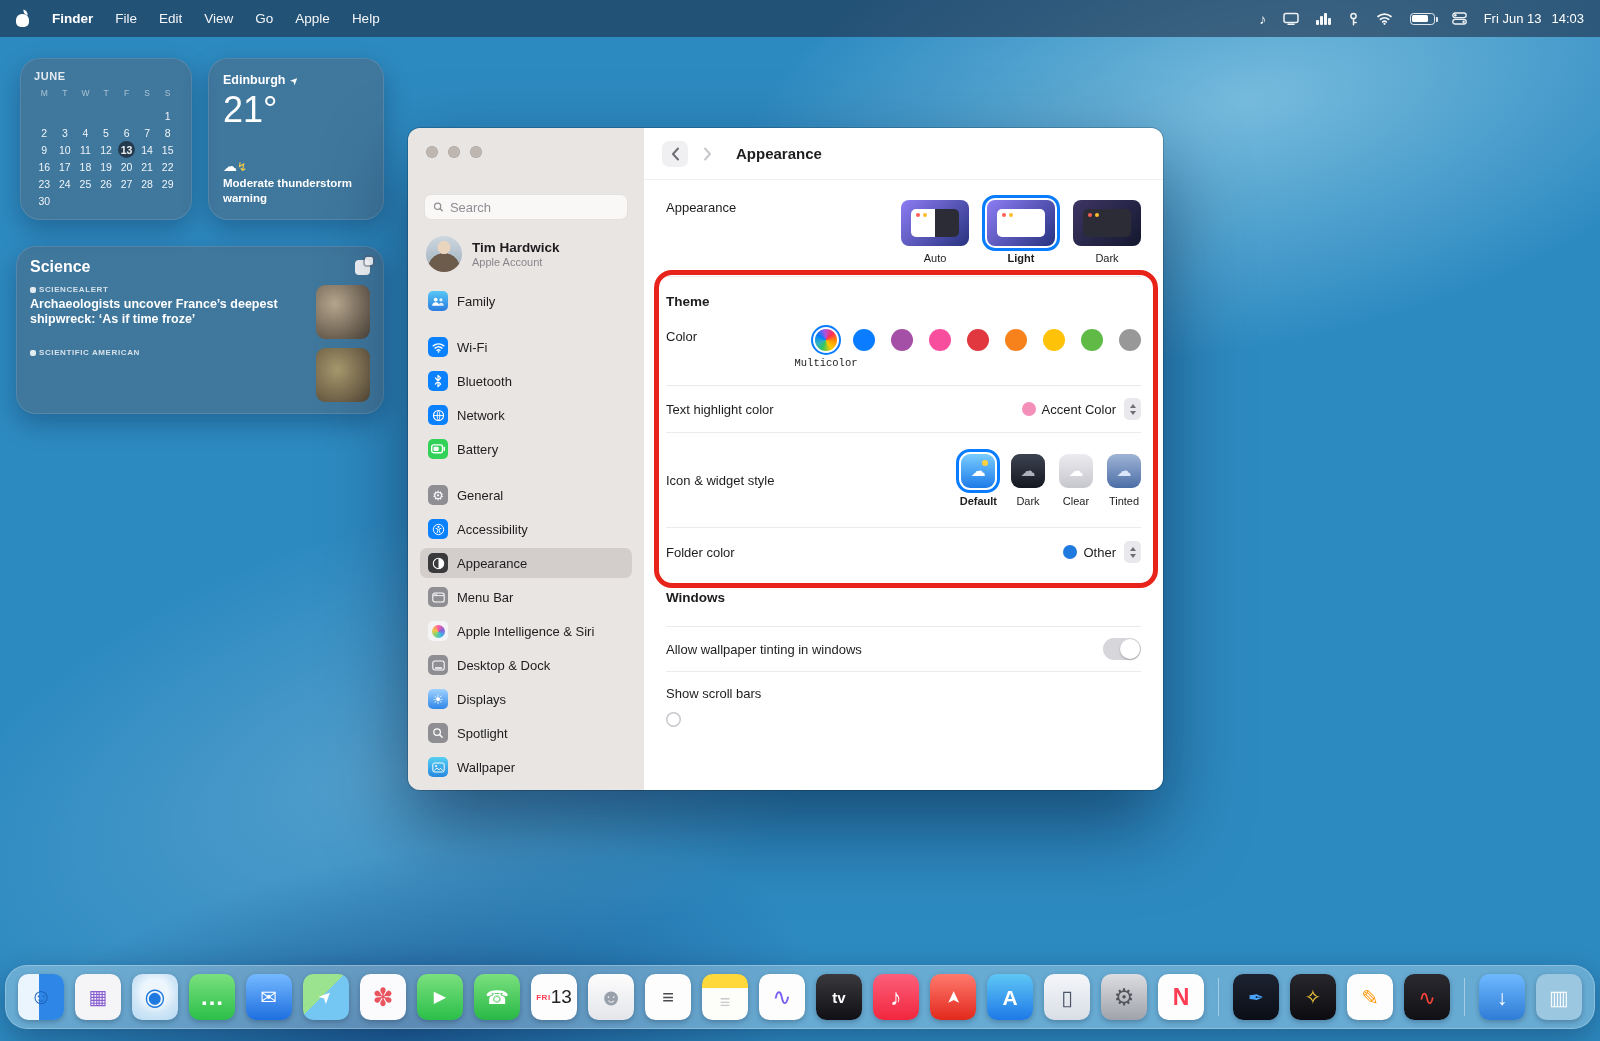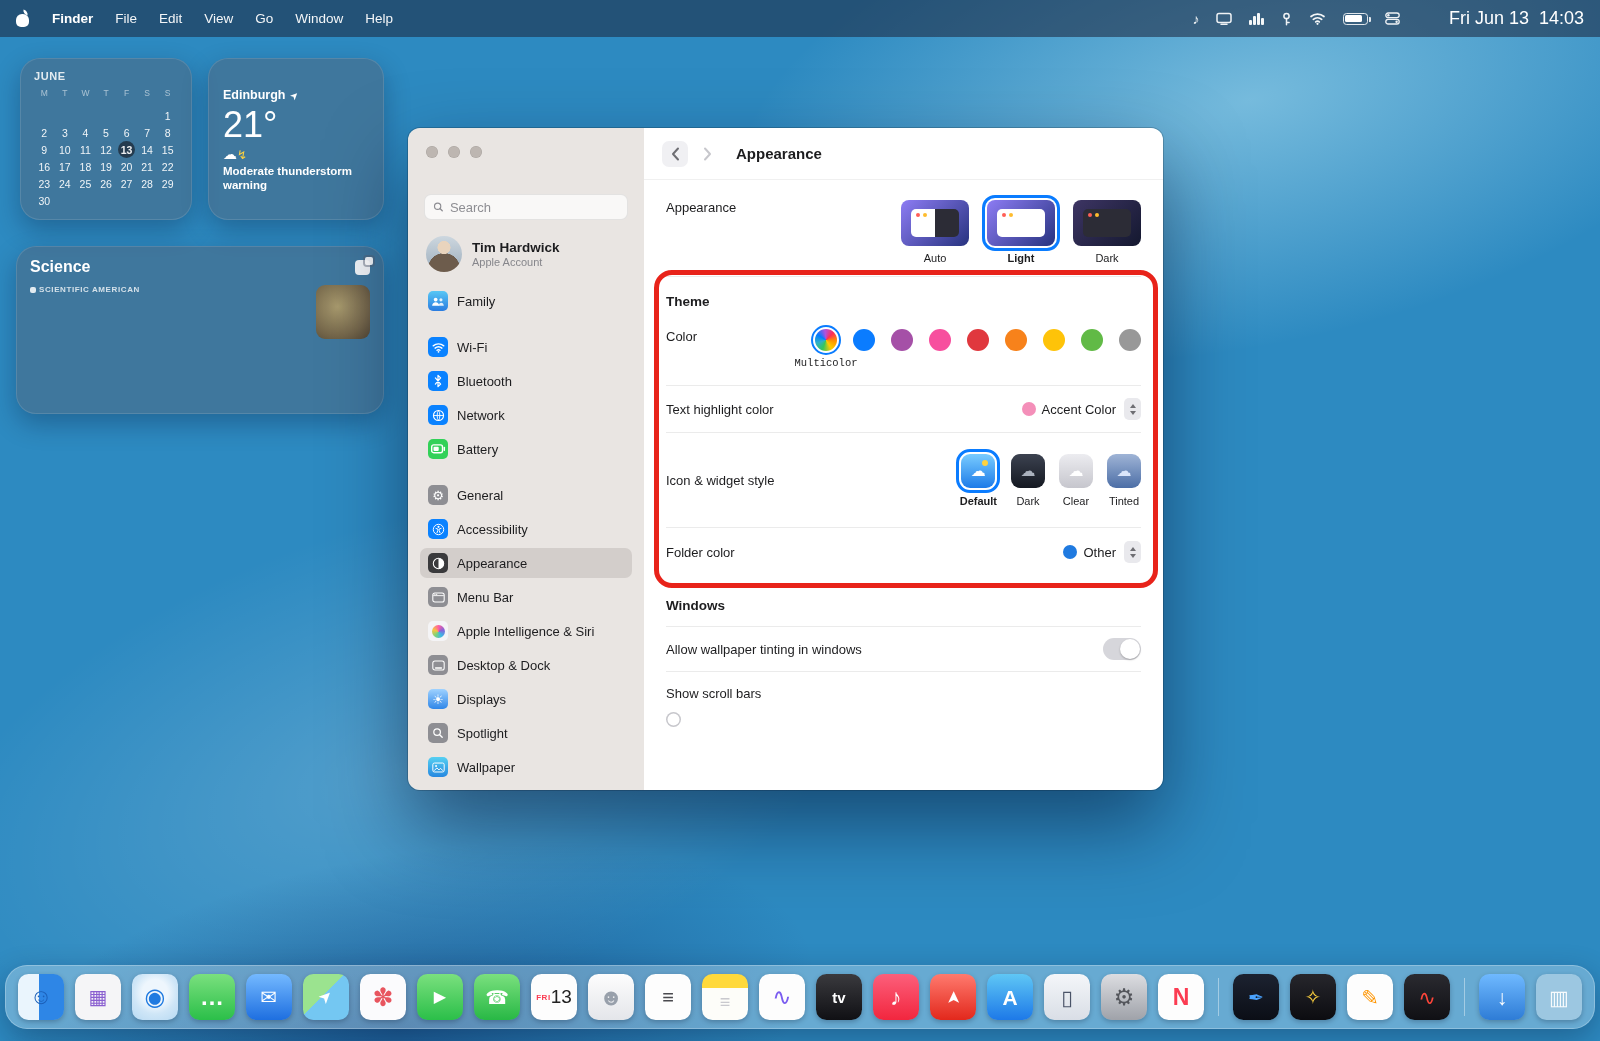--- a/index.html
+++ b/index.html
@@ -36,35 +36,35 @@
   .menu-item{ opacity:.95; }
   .mb-right{ margin-left:auto; display:flex; align-items:center; gap:17px; }
   .mb-glyph{ font-size:14px; color:rgba(255,255,255,.95); }
   .mb-eq{ display:flex; align-items:flex-end; gap:1.5px; height:12px; }
   .mb-eq i{ width:2.5px; background:rgba(255,255,255,.95); border-radius:1px; }
   .mb-batt{ width:25px; height:12px; border:1.5px solid rgba(255,255,255,.85); border-radius:3.5px; position:relative; }
   .mb-batt::before{ content:""; position:absolute; left:1.5px; top:1.5px; bottom:1.5px; width:70%;
     background:#fff; border-radius:1.5px; }
   .mb-batt::after{ content:""; position:absolute; right:-4px; top:3px; width:2px; height:5px;
     background:rgba(255,255,255,.85); border-radius:0 1px 1px 0; }
-  .mb-datetime{ display:flex; gap:10px; font-size:18px;margin-left:32px; }
+  .mb-datetime{ display:flex; gap:10px; font-size:13px; }
 
   
   .widget{ position:absolute; border-radius:20px; background:rgba(86,96,112,.45);
     box-shadow:0 10px 26px rgba(0,10,40,.28), inset 0 0 0 1px rgba(255,255,255,.12);
     color:#fff; z-index:5; }
   .w-cal{ left:20px; top:58px; width:172px; height:162px; padding:12px 14px 8px; }
   .cal-month{ font-size:11px; font-weight:700; letter-spacing:.6px; color:rgba(255,255,255,.85); }
   .cal-grid{ display:grid; grid-template-columns:repeat(7,1fr); margin-top:6px; row-gap:0; }
   .cal-dh{ font-size:8.5px; color:rgba(255,255,255,.55); text-align:center; height:13px; }
   .cal-cell{ font-size:10.5px; height:17px; display:flex; align-items:center; justify-content:center;
     color:rgba(255,255,255,.92); }
   .cal-cell.sel{ background:rgba(18,20,26,.6); border-radius:50%; width:17px; margin:0 auto; font-weight:700; }
 
-  .w-weather{ left:208px; top:58px; width:176px; height:162px; padding:30px 15px; display:flex; flex-direction:column; }
+  .w-weather{ left:208px; top:58px; width:176px; height:162px; padding:15px 15px; display:flex; flex-direction:column; }
   .wx-loc{ font-size:12.5px; font-weight:600; display:flex; align-items:center; gap:4px; }
   .wx-arrow{ display:inline-block; transform:rotate(-45deg); font-size:10px; }
   .wx-temp{ font-size:36px; font-weight:300; margin-top:2px; }
   .wx-icon{ margin-top:auto; font-size:14px; }
   .wx-bolt{ color:#ffd23e; font-size:12px; }
   .wx-cond{ font-size:11.5px; font-weight:600; line-height:1.25; margin-top:2px; }
 
   .w-news{ left:16px; top:246px; width:368px; height:168px; padding:12px 14px; }
   .news-head{ display:flex; align-items:center; }
   .news-title{ font-size:16px; font-weight:700; }
@@ -182,21 +182,21 @@
   .st-opt.st-default .tile::after{ content:""; position:absolute; top:6px; right:7px; width:6px; height:6px;
     border-radius:50%; background:#ffd23e; }
   .st-opt.st-dark .tile{ background:linear-gradient(180deg,#3c4250,#141821); color:#aab1bd; }
   .st-opt.st-clear .tile{ background:linear-gradient(180deg,#ececf0,#c6c6cd); color:#fff; }
   .st-opt.st-tinted .tile{ background:linear-gradient(180deg,#9fb4d6,#4c6ea6); color:#dbe6fb; }
   .st-opt .cap{ font-size:11px; color:#1d1d1f; }
   .st-opt.sel .tile{ outline:3px solid #0a7cff; outline-offset:2px; }
   .st-opt.sel .cap{ font-weight:700; }
 
   .sect-gap{ height:14px; }
-  #row-windows-head{ height:36px; align-items:center; padding-bottom:6px; }
+  #row-windows-head{ height:36px; align-items:flex-start; padding-bottom:6px; }
   #row-size{ height:44px; }
   #row-tint{ height:44px; }
   .toggle{ width:38px; height:22px; border-radius:11px; background:#d6d6db; position:relative; }
   .toggle::after{ content:""; position:absolute; top:1px; right:1px; width:20px; height:20px; border-radius:50%;
     background:#fff; box-shadow:0 1px 2px rgba(0,0,0,.25); }
 
   #row-scroll{ padding-top:12px; display:block; }
   .radio-row{ display:flex; align-items:center; gap:8px; margin-top:10px; }
   .radio{ width:15px; height:15px; border-radius:50%; background:#0a7cff; position:relative; flex:none; }
   .radio::after{ content:""; position:absolute; left:5px; top:5px; width:5px; height:5px; border-radius:50%; background:#fff; }
@@ -231,21 +231,21 @@
 <div class="stage">
   <div class="wave wave1"></div>
   <div class="wave wave2"></div>
   <div class="wave wave3"></div>
 
   <div class="menubar">
     <span class="apple"></span>
     <span class="mb-app">Finder</span>
     <span class="dock-seg">
       
-    <span class="menu-item">File</span><span class="menu-item">Edit</span><span class="menu-item">View</span><span class="menu-item">Go</span><span class="menu-item">Window</span><span class="menu-item">Help</span></span>
+    <span class="menu-item">File</span><span class="menu-item">Edit</span><span class="menu-item">View</span><span class="menu-item">Go</span><span class="menu-item">Apple</span><span class="menu-item">Help</span></span>
     <div class="mb-right">
       <span class="mb-glyph">♪</span>
       <svg width="16" height="13" viewBox="0 0 16 13">
           <rect x="1" y="1.5" width="14" height="9" rx="2" stroke="rgba(255,255,255,.92)" stroke-width="1.5" fill="none"></rect>
           <path d="M5 12.2h6" stroke="rgba(255,255,255,.92)" stroke-width="1.5" stroke-linecap="round"></path>
         </svg>
       <span class="mb-eq">
           <i style="height:5px"></i>
           <i style="height:9px"></i>
           <i style="height:12px"></i>
@@ -339,20 +339,27 @@
     </div>
     <div class="wx-temp">21°</div>
     <div class="wx-icon">☁<span class="wx-bolt">↯</span></div>
     <div class="wx-cond">Moderate thunderstorm warning</div>
   </div>
 
   <div class="widget w-news">
     <div class="news-head">
       <span class="news-title">Science</span>
       <span class="news-logo"></span>
+    </div>
+    <div class="news-article">
+      <div class="news-txt">
+        <div class="news-src">ScienceAlert</div>
+        <div class="news-hl">Archaeologists uncover France’s deepest shipwreck: ‘As if time froze’</div>
+      </div>
+      <div class="news-thumb thumb-1"></div>
     </div>
     <div class="news-article">
       <div class="news-txt">
         <div class="news-src">Scientific American</div>
       </div>
       <div class="news-thumb thumb-2"></div>
     </div>
   </div>
 
   <div class="window">

